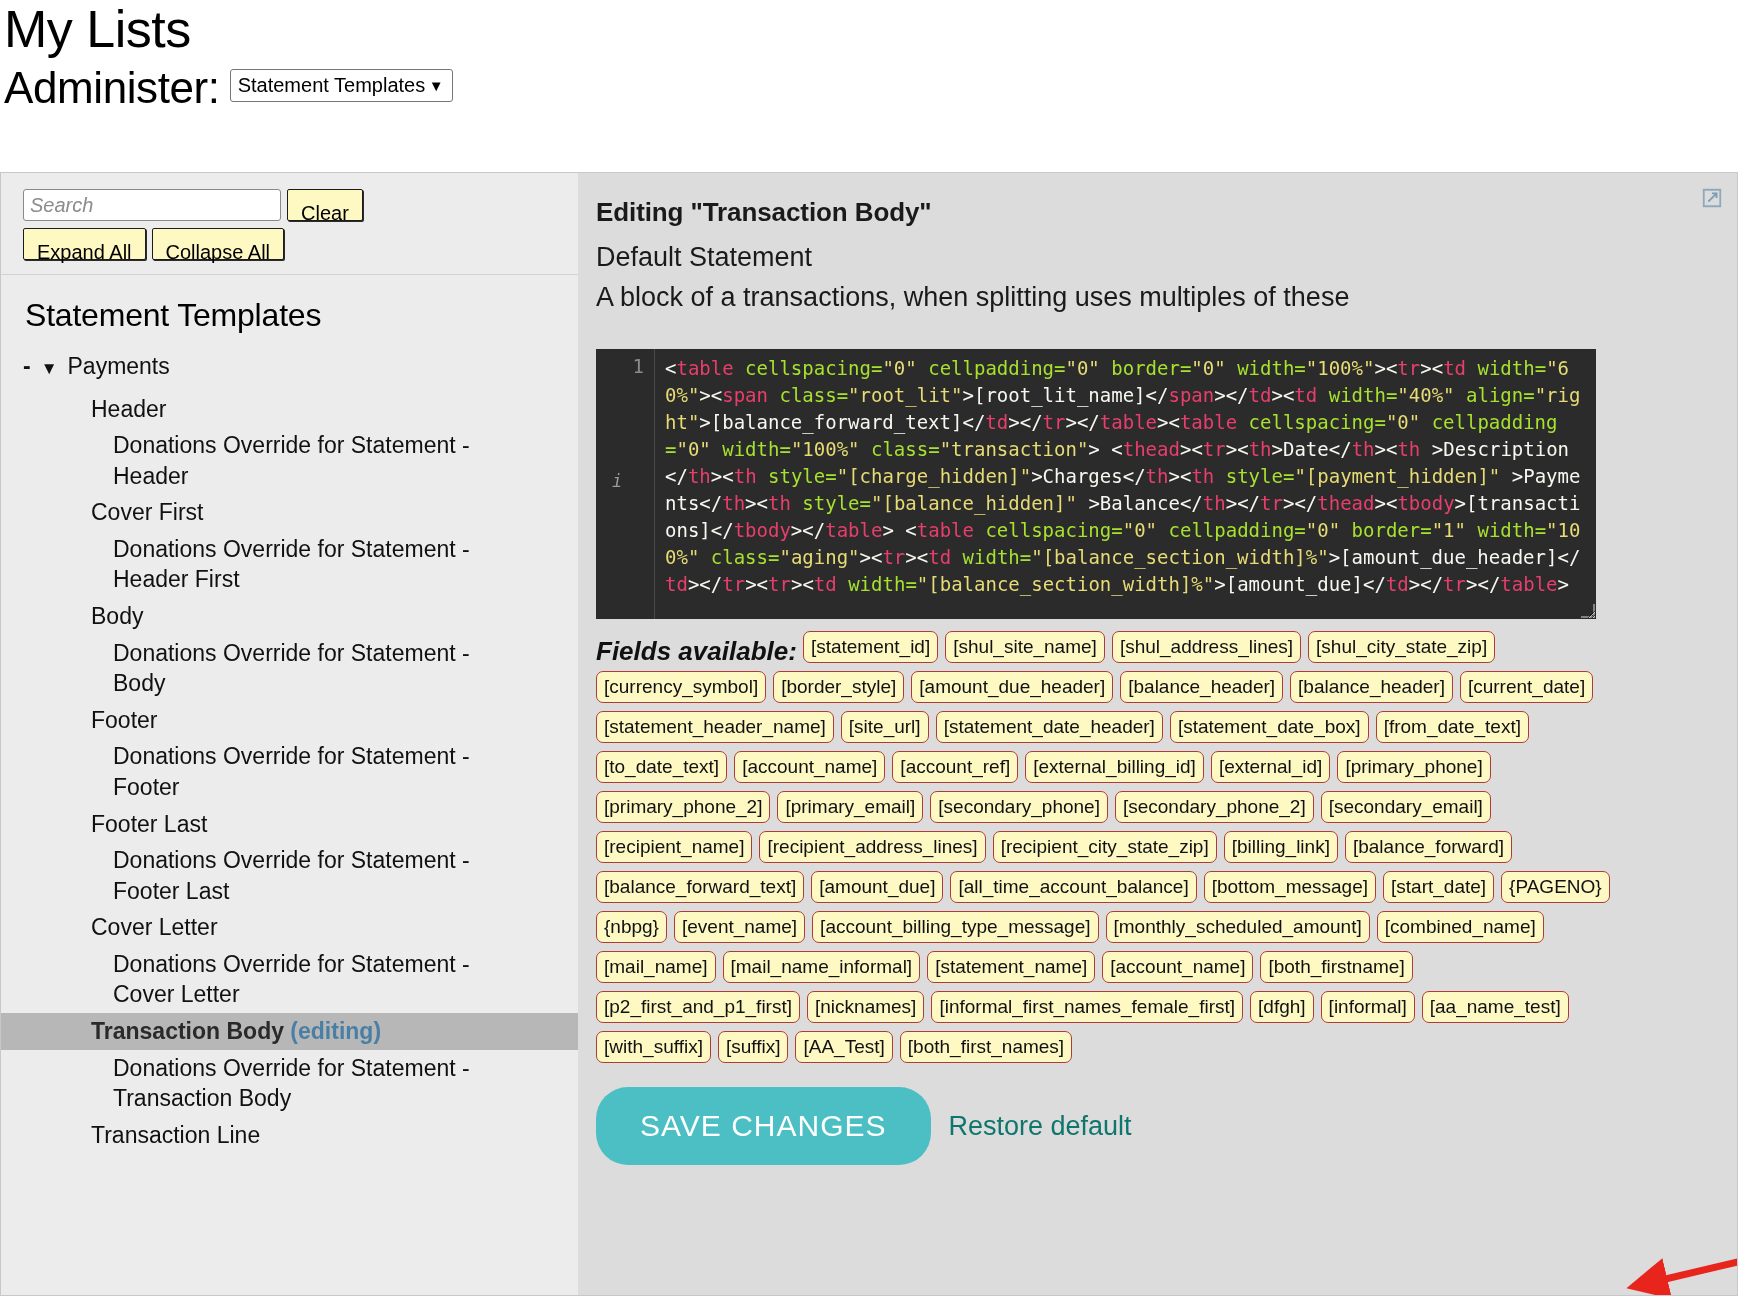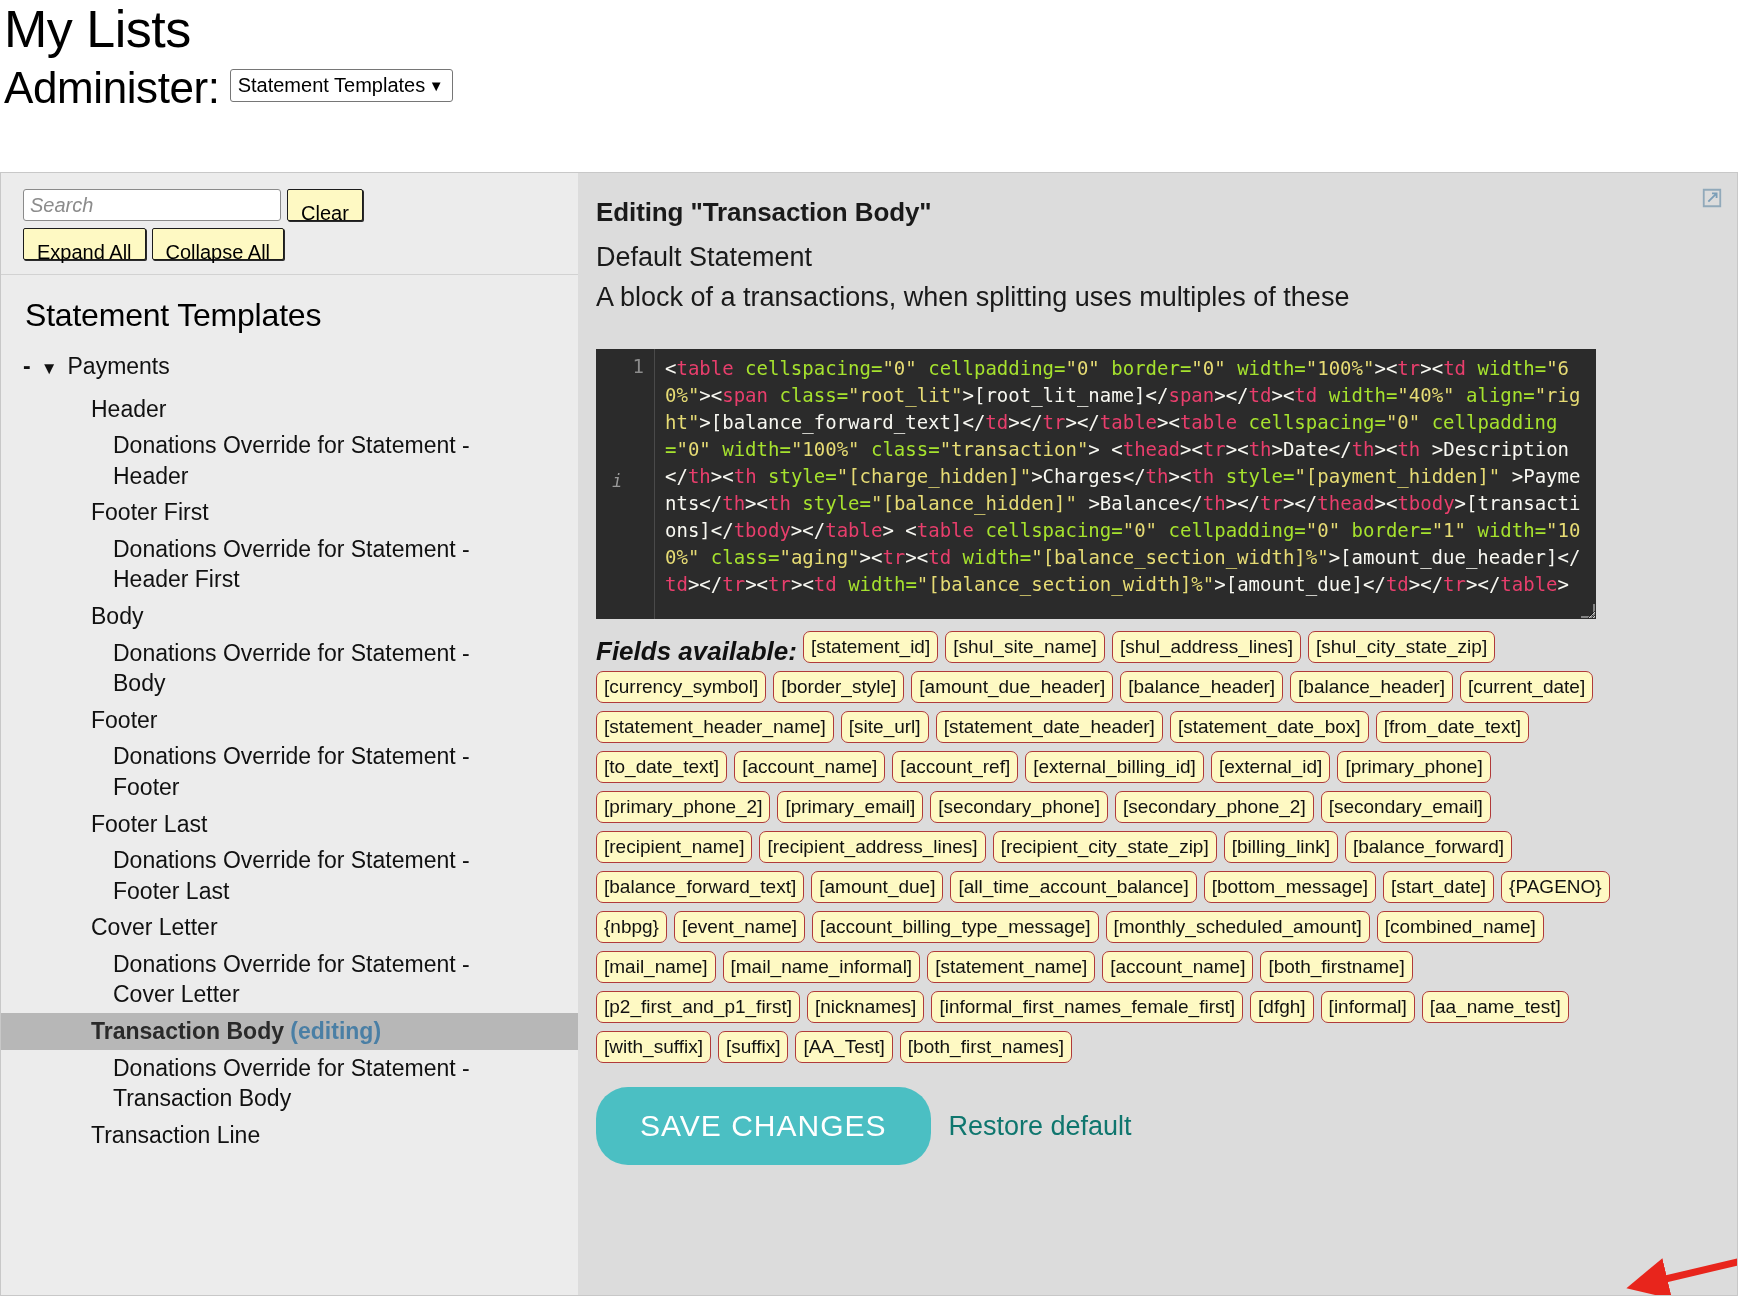--- a/index.html
+++ b/index.html
@@ -344,21 +344,21 @@
           </li>
         </ul>
         <ul class="tree" id="tree-items">
             <li>
               <div class="node lvl1"><span>Header</span></div>
             </li>
             <li>
               <div class="node lvl2"><span>Donations Override for Statement - Header</span></div>
             </li>
             <li>
-              <div class="node lvl1"><span>Footer First</span></div>
+              <div class="node lvl1"><span>Cover First</span></div>
             </li>
             <li>
               <div class="node lvl2"><span>Donations Override for Statement - Header First</span></div>
             </li>
             <li>
               <div class="node lvl1"><span>Body</span></div>
             </li>
             <li>
               <div class="node lvl2"><span>Donations Override for Statement - Body</span></div>
             </li>

